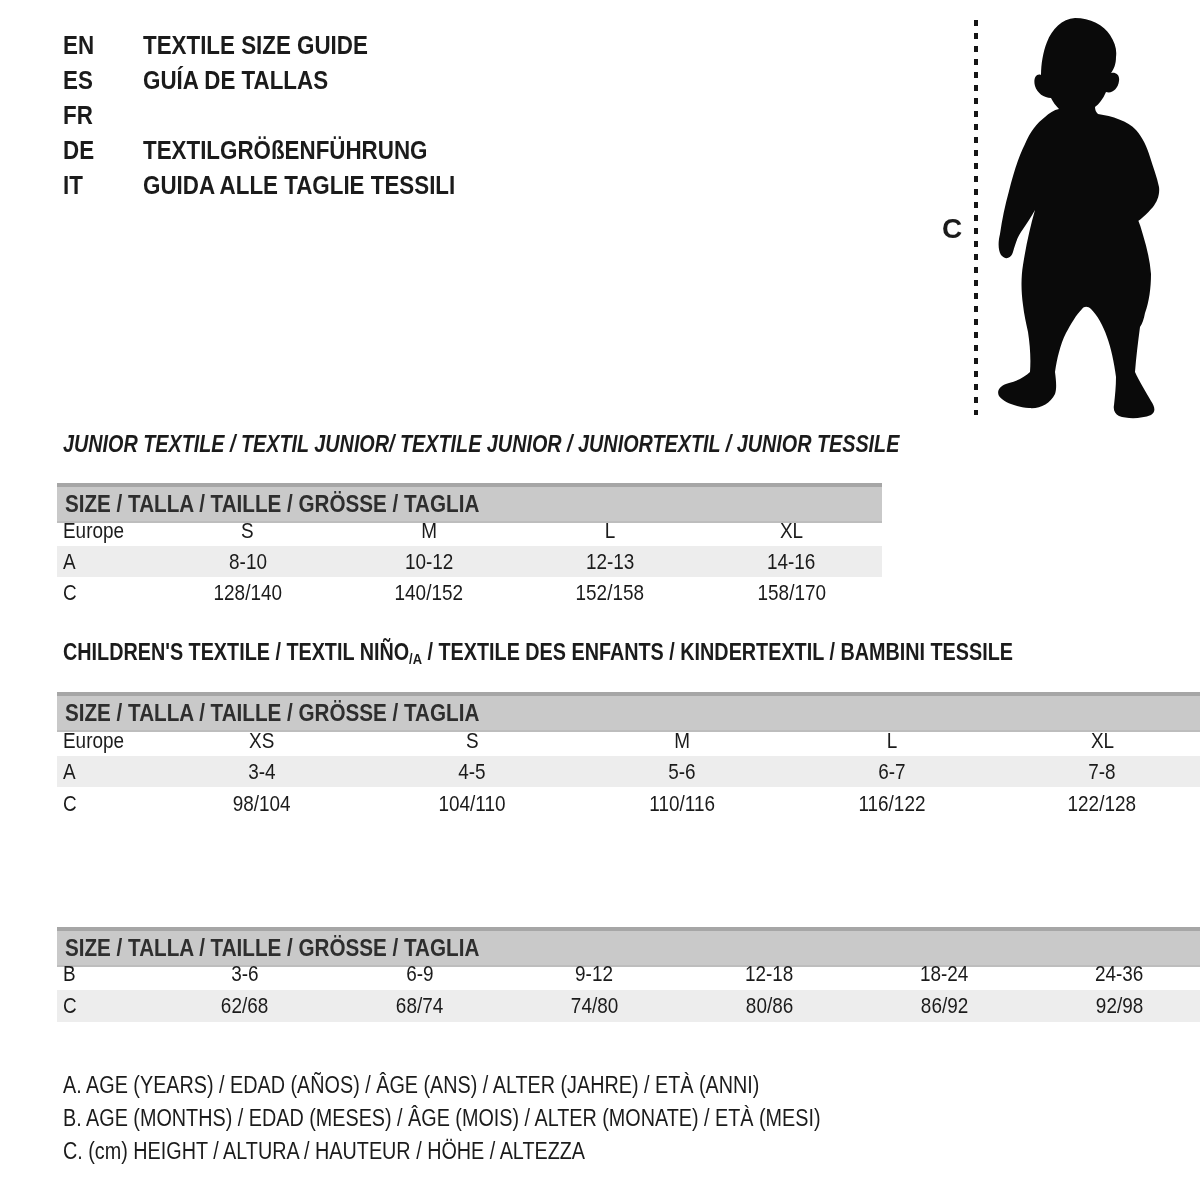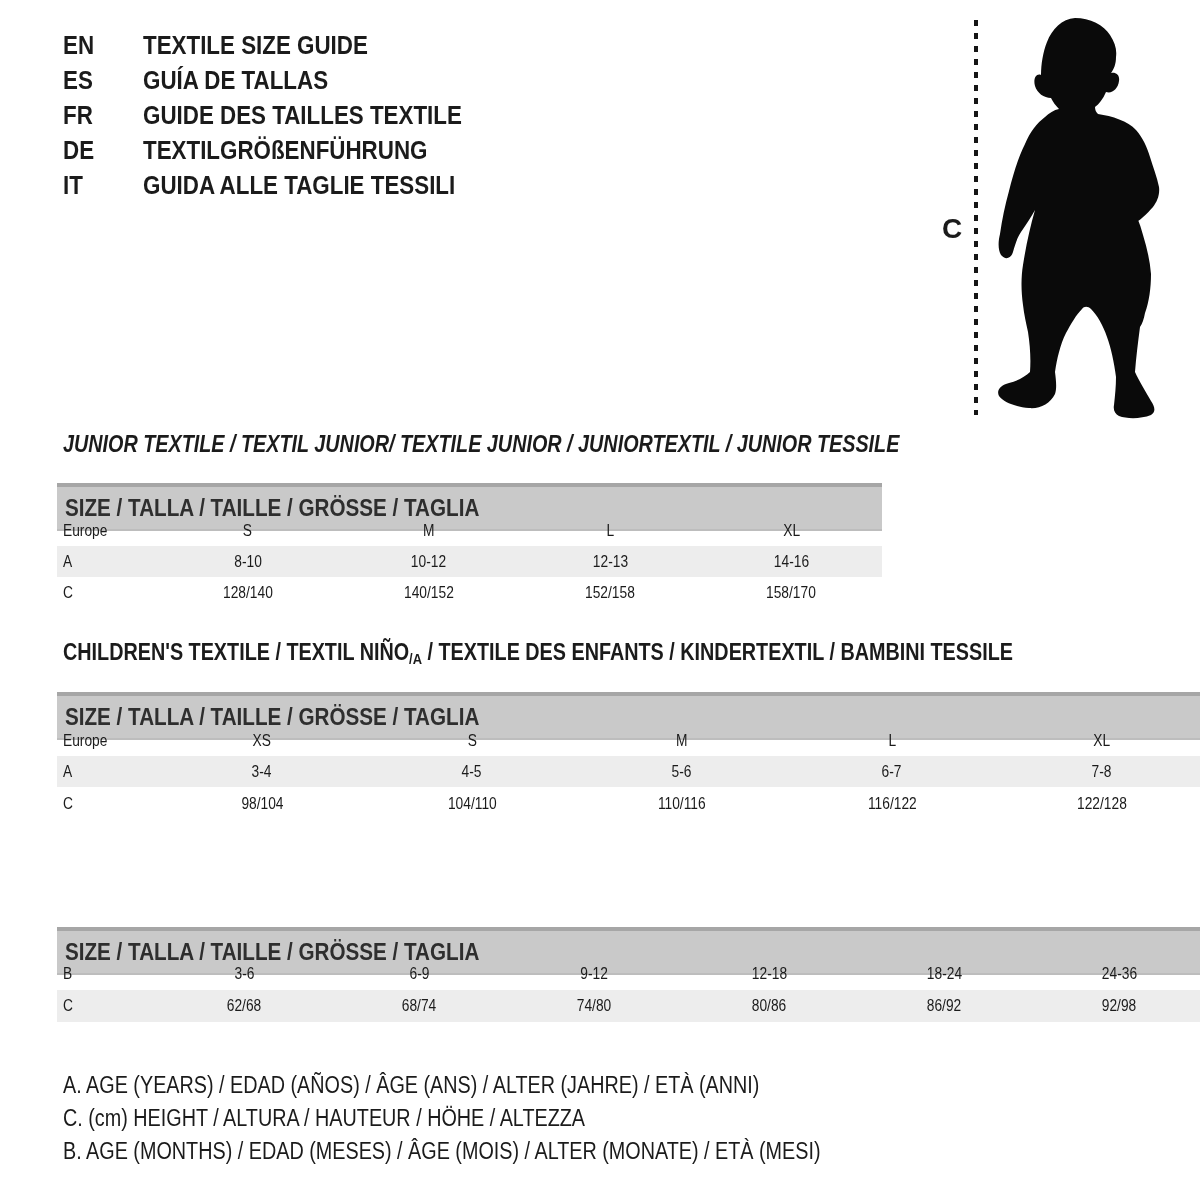--- a/index.html
+++ b/index.html
@@ -22,31 +22,31 @@
     background:repeating-linear-gradient(to bottom,#151515 0 6px,transparent 6px 13px);}
   .height-label{position:absolute;left:910px;top:214px;width:34px;height:30px;
     font-weight:bold;font-size:28px;text-align:center;line-height:30px;}
   .baby-svg{position:absolute;left:962px;top:16px;width:182px;height:404px;}
 
   
   .sec-title{position:absolute;left:38px;font-weight:bold;font-size:23px;line-height:26px;}
   .sub-a{font-size:15px;vertical-align:-4px;font-weight:bold;}
 
   
-  .bar{position:absolute;left:32px;height:48px;box-sizing:border-box;background:#c9c9c9;
+  .bar{position:absolute;left:32px;height:40px;box-sizing:border-box;background:#c9c9c9;
     border-top:4px solid #a6a6a6;border-bottom:2px solid #bdbdbd;
     display:flex;align-items:center;padding-left:8px;}
   .bar-text{font-weight:bold;font-size:24px;color:#2e2e2e;}
 
   
   .trow{position:absolute;left:32px;display:grid;align-items:center;}
   .g4{width:825px;grid-template-columns:100px repeat(4,1fr);}
   .g5{width:1150px;grid-template-columns:100px repeat(5,1fr);}
   .g6{width:1150px;grid-template-columns:100px repeat(6,1fr);}
-  .cell{text-align:center;font-size:16px;}
+  .cell{text-align:center;font-size:22px;}
   .rl{text-align:left;padding-left:6px;}
   .stripe{background:#ededed;}
 
   
   .legend{position:absolute;left:38px;top:1069px;}
   .legend div{font-weight:normal;font-size:23px;line-height:33px;}
 </style>
 </head>
 <body>
 
@@ -56,21 +56,20 @@
     <div class="lang-row">
       <span class="lang-code"><span class="cond">EN</span></span>
       <span class="lang-title"><span class="cond">TEXTILE SIZE GUIDE</span></span>
     </div>
     <div class="lang-row">
       <span class="lang-code"><span class="cond">ES</span></span>
       <span class="lang-title"><span class="cond">GUÍA DE TALLAS</span></span>
     </div>
     <div class="lang-row">
       <span class="lang-code"><span class="cond">FR</span></span>
-      <span class="lang-title"><span class="cond">GUIDE DES TAILLES TEXTILE</span></span>
     </div>
     <div class="lang-row">
       <span class="lang-code"><span class="cond">DE</span></span>
       <span class="lang-title"><span class="cond">TEXTILGRÖßENFÜHRUNG</span></span>
     </div>
     <div class="lang-row">
       <span class="lang-code"><span class="cond">IT</span></span>
       <span class="lang-title"><span class="cond">GUIDA ALLE TAGLIE TESSILI</span></span>
     </div>
   </div>
@@ -176,17 +175,17 @@
     <div class="cell"><span class="condc">62/68</span></div>
     <div class="cell"><span class="condc">68/74</span></div>
     <div class="cell"><span class="condc">74/80</span></div>
     <div class="cell"><span class="condc">80/86</span></div>
     <div class="cell"><span class="condc">86/92</span></div>
     <div class="cell"><span class="condc">92/98</span></div>
   </div>
 
   <div class="legend">
     <div><span class="cond">A. AGE (YEARS) / EDAD (AÑOS) / ÂGE (ANS) / ALTER (JAHRE) / ETÀ (ANNI)</span></div>
+    <div><span class="cond">B. AGE (MONTHS) / EDAD (MESES) / ÂGE (MOIS) / ALTER (MONATE) / ETÀ (MESI)</span></div>
     <div><span class="cond">C. (cm) HEIGHT / ALTURA / HAUTEUR / HÖHE / ALTEZZA</span></div>
-    <div><span class="cond">B. AGE (MONTHS) / EDAD (MESES) / ÂGE (MOIS) / ALTER (MONATE) / ETÀ (MESI)</span></div>
   </div>
 
 </div>
 
 </body></html>

